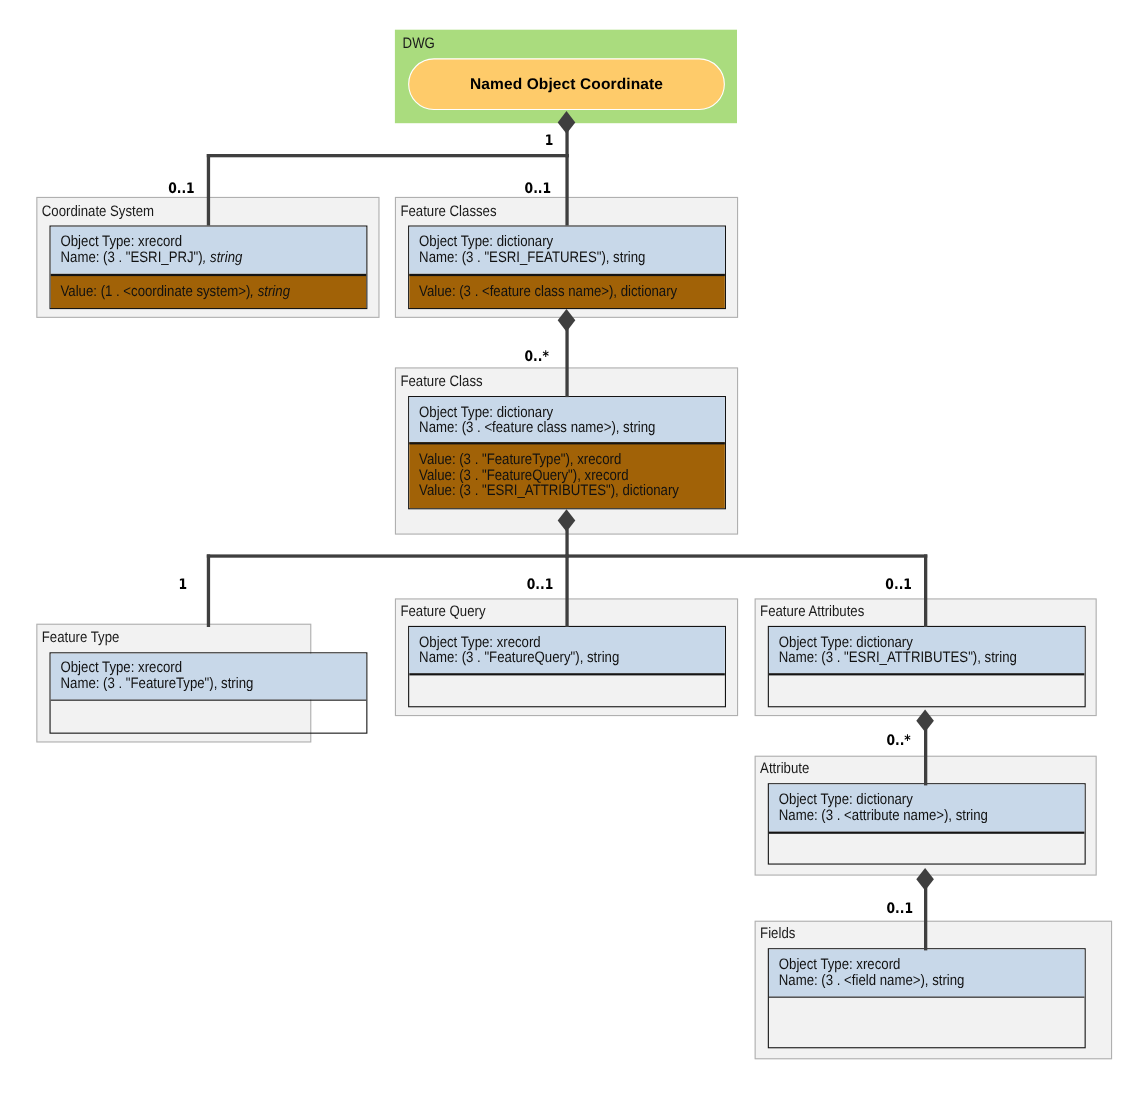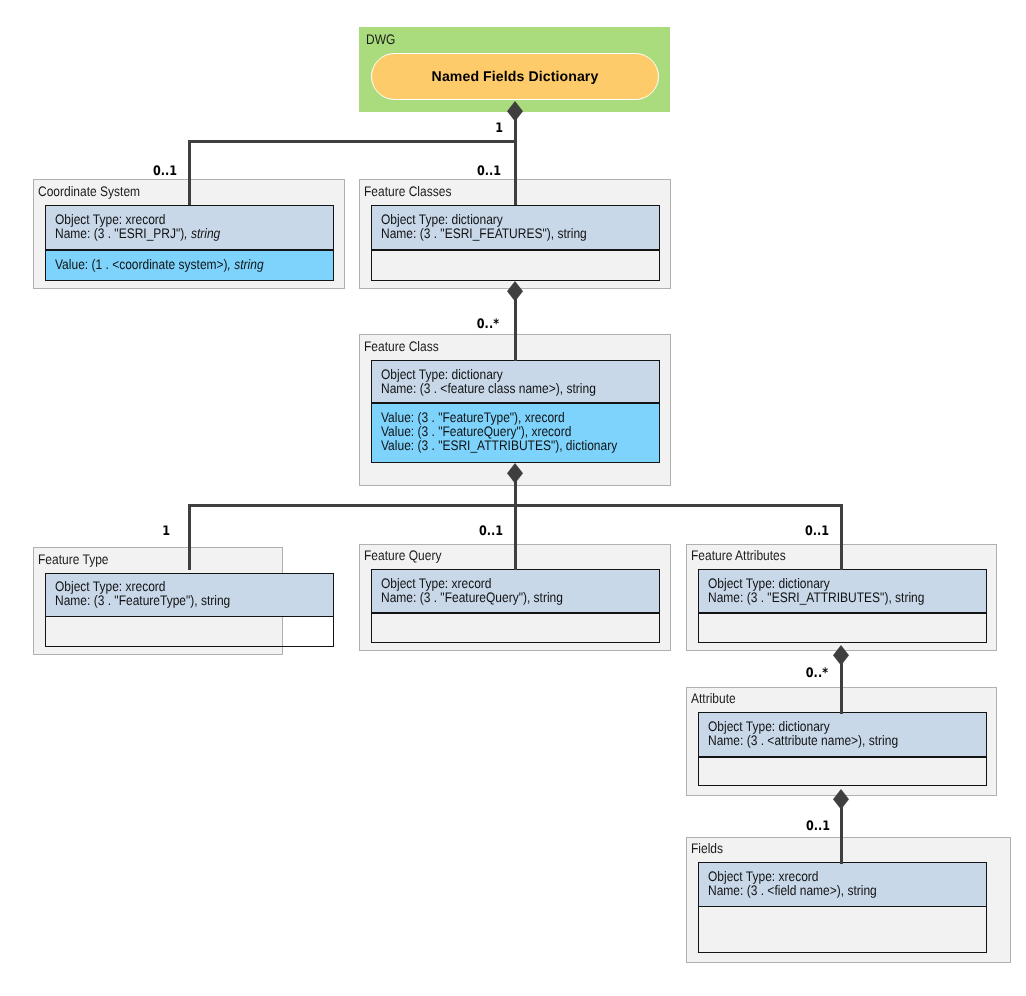--- a/index.html
+++ b/index.html
@@ -57,21 +57,21 @@
     transform-origin:0 0;
   }
   .uml-inner {
     position:absolute;
     border:1.5px solid #141414;
     box-sizing:border-box;
     overflow:hidden;
   }
   .sec { position:absolute; left:0; right:0; box-sizing:border-box; }
   .sec-head { background:#c8d8e9; }
-  .sec-body { background:#7dd3fc; }
+  .sec-body { background:#a16207; }
   .sec-divider { position:absolute; left:0; right:0; height:1.6px; background:#141414; }
   .sec-line {
     position:absolute;
     font-size:13.8px;
     line-height:13.8px;
     color:#111111;
     white-space:pre;
     transform:scaleX(0.87);
     transform-origin:0 0;
   }
@@ -94,21 +94,21 @@
   .diamond { position:absolute; display:block; z-index:6; }
 </style>
 </head>
 <body>
 
 <div id="diagram-canvas">
 
   <div class="package" style="left:359px;top:27px;width:311px;height:85px;background:#aadc7e">
     <div class="package-label" style="left:7.3px;top:5.9px">DWG</div>
     <div class="root-class" style="left:12px;top:26px;width:288px;height:47px;background:#fecb6a">
-      <span>Named Fields Dictionary</span>
+      <span>Named Object Coordinate</span>
     </div>
   </div>
 
   <svg class="diamond" width="20" height="24.5" viewBox="0 0 20 24.5" style="left:505.1px;top:98.8px">
     <path d="M10 2 L18 12.25 L10 22.5 L2 12.25 Z" fill="#3f3f3f"></path>
   </svg>
   <div class="vline" style="left:513.5px;top:118px;width:3px;height:25.2px"></div>
   <div class="hline" style="left:187.5px;top:140.1px;width:329px;height:3px"></div>
   <div class="vline" style="left:187.5px;top:140.1px;width:3px;height:65.4px"></div>
   <div class="vline" style="left:513.5px;top:140.1px;width:3px;height:65.4px"></div>
@@ -156,39 +156,42 @@
       <div class="sec-divider" style="top:43px"></div>
     </div>
   </div>
   <div class="uml" style="left:359px;top:179px;width:312px;height:110px">
     <div class="uml-title" style="left:4px;top:4.7px">Feature Classes</div>
     <div class="uml-inner" style="left:11px;top:25.4px;width:289px;height:75.6px">
       <div class="sec sec-head" style="top:0;height:43px">
         <div class="sec-line" style="left:9px;top:6.6px"><span>Object Type: dictionary</span></div>
         <div class="sec-line" style="left:9px;top:20.6px"><span>Name: (3 . "ESRI_FEATURES"), string</span></div>
       </div>
+      <div class="sec sec-body" style="top:43px;bottom:0">
+        <div class="sec-line" style="left:9px;top:8.4px"><span>Value: (3 . &lt;feature class name&gt;), dictionary</span></div>
+      </div>
       <div class="sec-divider" style="top:43px"></div>
     </div>
   </div>
   <div class="uml" style="left:359px;top:334px;width:312px;height:152px">
     <div class="uml-title" style="left:4px;top:4.7px">Feature Class</div>
     <div class="uml-inner" style="left:11px;top:25px;width:289px;height:103px">
       <div class="sec sec-head" style="top:0;height:41.4px">
         <div class="sec-line" style="left:9px;top:6.6px"><span>Object Type: dictionary</span></div>
         <div class="sec-line" style="left:9px;top:20.6px"><span>Name: (3 . &lt;feature class name&gt;), string</span></div>
       </div>
       <div class="sec sec-body" style="top:41.4px;bottom:0">
         <div class="sec-line" style="left:9px;top:8.4px"><span>Value: (3 . "FeatureType"), xrecord</span></div>
         <div class="sec-line" style="left:9px;top:22.4px"><span>Value: (3 . "FeatureQuery"), xrecord</span></div>
         <div class="sec-line" style="left:9px;top:36.4px"><span>Value: (3 . "ESRI_ATTRIBUTES"), dictionary</span></div>
       </div>
       <div class="sec-divider" style="top:41.4px"></div>
     </div>
   </div>
-  <div class="uml" style="left:33px;top:547px;width:250px;height:107.5px">
+  <div class="uml" style="left:33px;top:567px;width:250px;height:107.5px">
     <div class="uml-title" style="left:4px;top:4.7px">Feature Type</div>
     <div class="uml-inner" style="left:11px;top:24.8px;width:289px;height:74.2px">
       <div class="sec sec-head" style="top:0;height:42.1px">
         <div class="sec-line" style="left:9px;top:6.6px"><span>Object Type: xrecord</span></div>
         <div class="sec-line" style="left:9px;top:20.6px"><span>Name: (3 . "FeatureType"), string</span></div>
       </div>
       <div class="sec-divider" style="top:42.1px"></div>
     </div>
   </div>
   <div class="uml" style="left:359px;top:543.5px;width:312px;height:107.5px">

